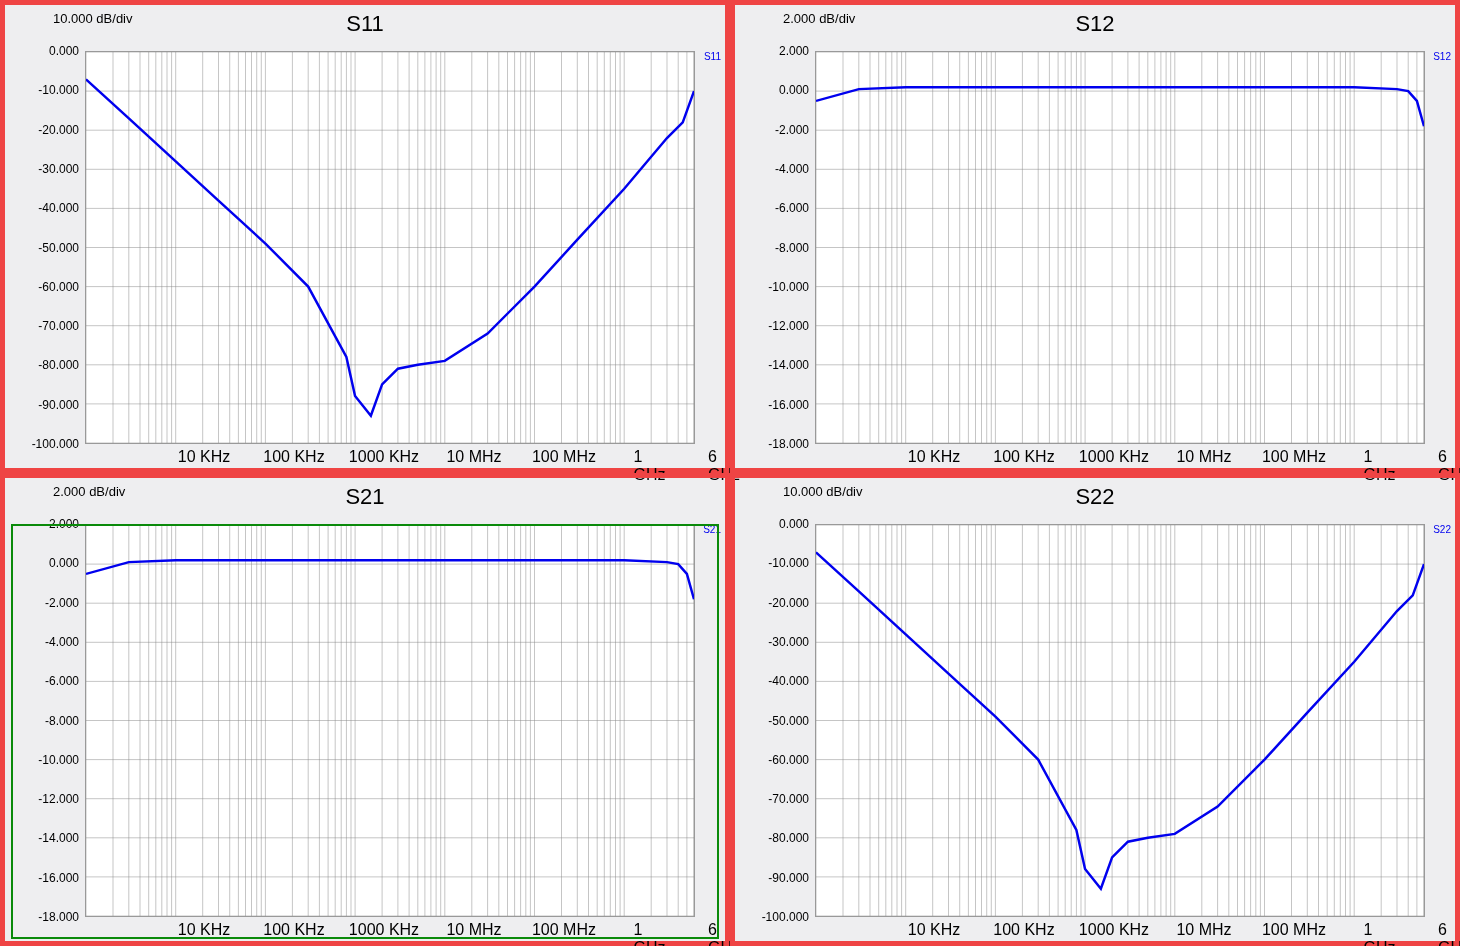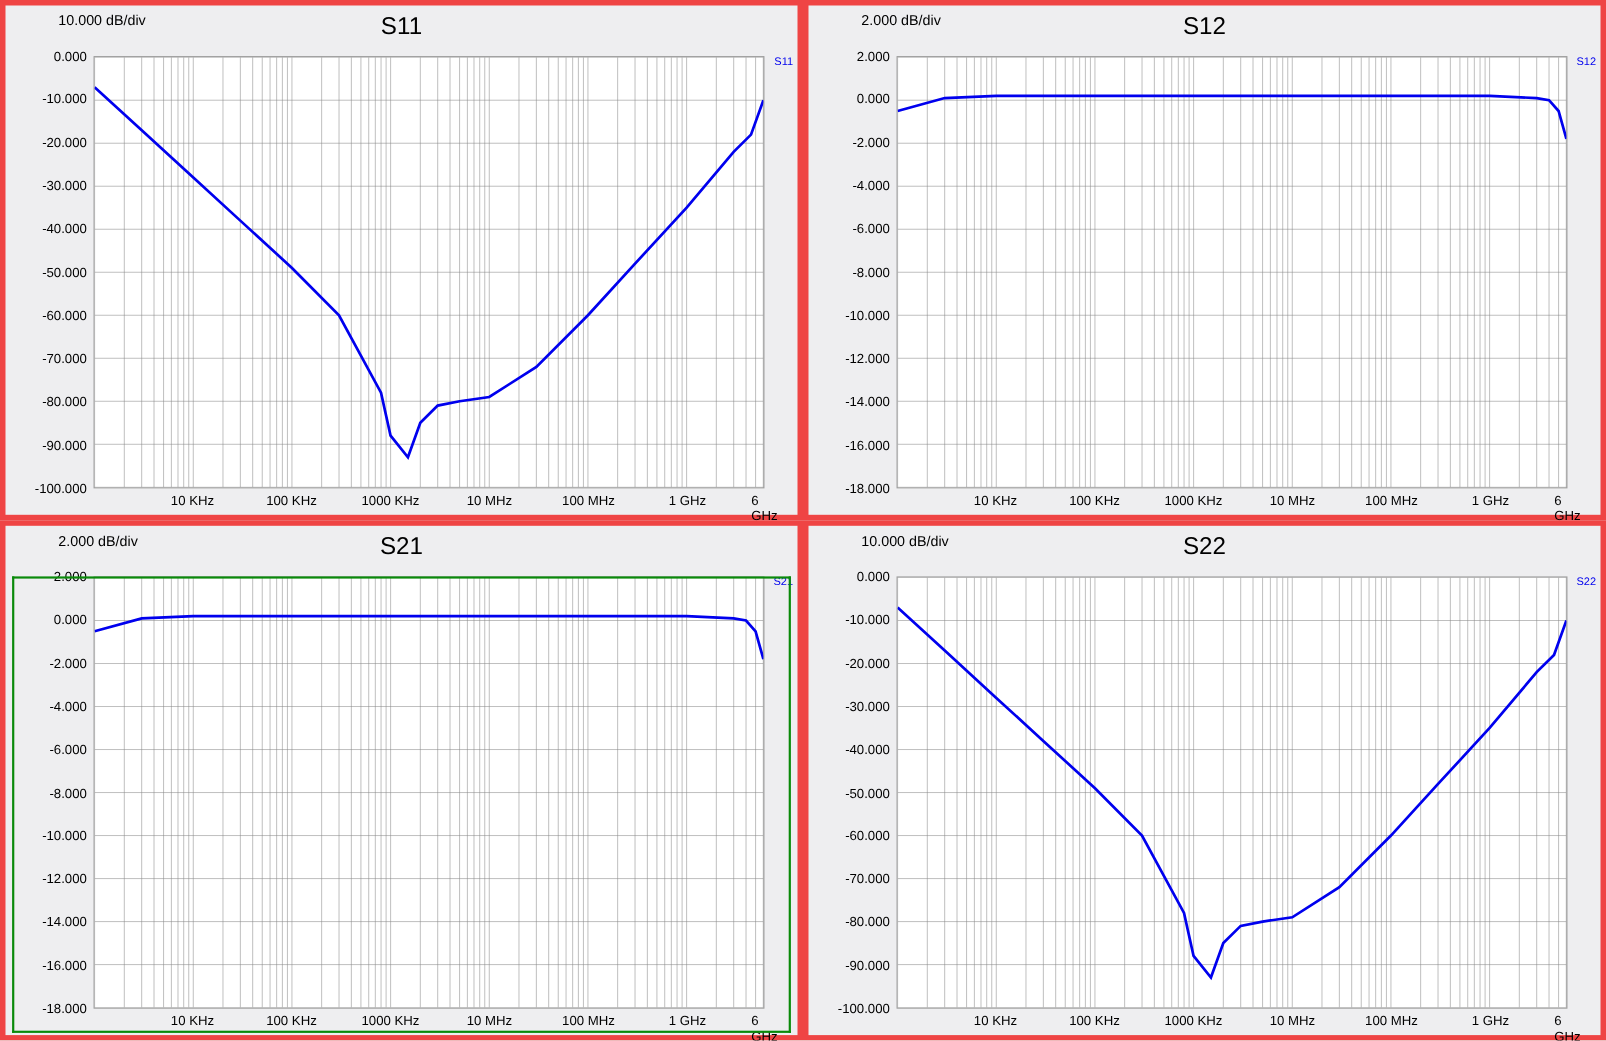--- a/index.html
+++ b/index.html
@@ -6,21 +6,21 @@
 .grid{display:grid;grid-template-columns:1fr 1fr;grid-template-rows:1fr 1fr;width:100%;height:100%;}
 .panel{position:relative;border:5px solid #ef4444;box-sizing:border-box;}
 .title{position:absolute;top:6px;left:50%;transform:translateX(-50%);font-size:22px;font-weight:500;}
 .dbpd{position:absolute;top:6px;left:48px;font-size:13px;}
 .trace-label{position:absolute;top:46px;right:4px;color:#0000ee;font-size:10px;}
 .plot{position:absolute;left:80px;right:30px;top:46px;bottom:24px;background:#fff;border:1px solid #999;}
 .selbox{position:absolute;left:6px;right:6px;top:46px;bottom:2px;border:2px solid #0a8a0a;border-right:none;border-bottom:none;pointer-events:none;}
 .selbox2{position:absolute;left:6px;right:6px;top:46px;bottom:2px;border:2px solid #0a8a0a;border-left:none;border-top:none;pointer-events:none;}
 svg{width:100%;height:100%;display:block;}
 .xlabels{position:absolute;left:80px;right:30px;bottom:4px;height:16px;}
-.xlabels span{position:absolute;transform:translateX(-50%);font-size:12px;}
+.xlabels span{position:absolute;transform:translateX(-50%);font-size:16px;margin-left:29px;}
 .ylabels{position:absolute;left:0;top:46px;bottom:24px;width:78px;}
 .ylabels span{position:absolute;right:4px;transform:translateY(-50%);font-size:12px;text-align:right;}
 </style>
 </head>
 <body>
 
 <div class="grid">
   <div class="panel">
     <span class="dbpd">10.000 dB/div</span>
     <span class="title">S11</span>

